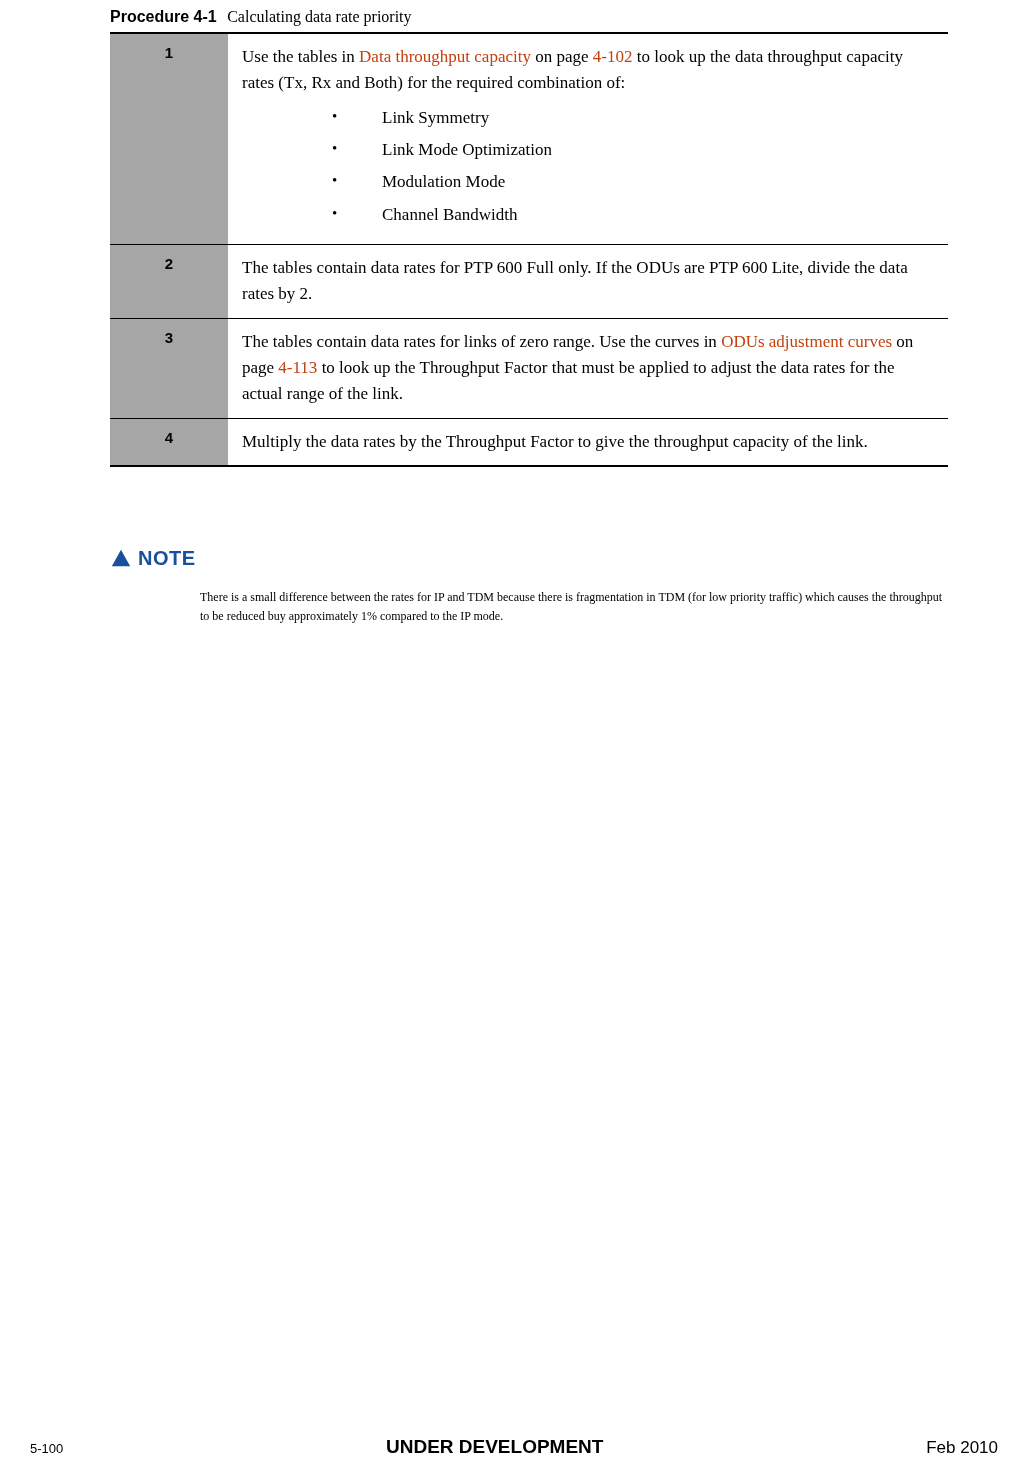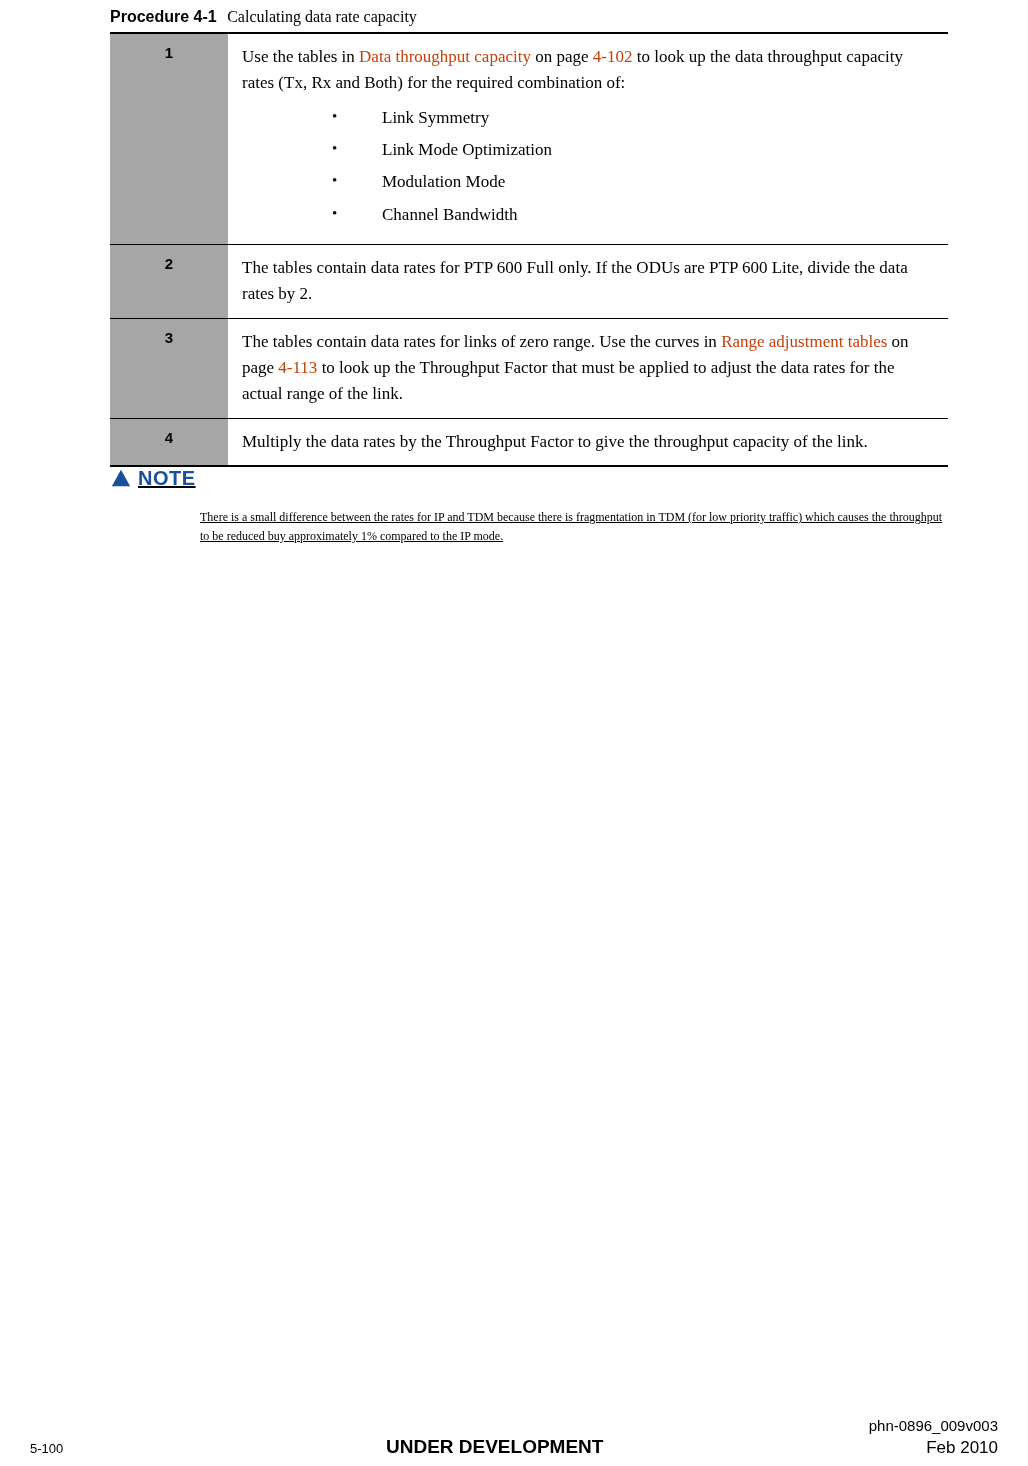--- a/index.html
+++ b/index.html
@@ -83,21 +83,21 @@
     content: "•";
     position: absolute;
     left: 0;
     top: 0;
     font-size: 15px;
   }
   .link {
     color: #c2410c;
   }
   .note-block {
-    text-decoration: underline;
+    margin-top: 80px;
   }
   .note-heading {
     display: flex;
     align-items: center;
     gap: 6px;
     color: #1a4f9c;
     font-family: Verdana, Arial, sans-serif;
     font-weight: bold;
     font-size: 20px;
     letter-spacing: 0.5px;
@@ -136,21 +136,21 @@
   .footer-date { font-size: 17px; }
 </style>
 </head>
 <body>
 
 <div class="page">
 
   <div class="content">
     <div class="procedure-label">
       <b>Procedure 4-1</b>
-      <span class="procedure-title-text">Calculating data rate capacity</span>
+      <span class="procedure-title-text">Calculating data rate priority</span>
     </div>
 
     <table class="procedure">
       <tbody>
           <tr>
         <td class="step-num">1</td>
         <td class="step-content">
           <span>Use the tables in </span><span class="link">Data throughput capacity</span><span> on page </span><span class="link">4-102</span><span> to look up the data throughput capacity rates (Tx, Rx and Both) for the required combination of:</span>
           <ul class="bullets">
             <li>Link Symmetry</li>
@@ -160,21 +160,21 @@
           </ul>
         </td>
       </tr>
       <tr>
         <td class="step-num">2</td>
         <td class="step-content">The tables contain data rates for PTP 600 Full only. If the ODUs are  PTP 600 Lite, divide the data rates by 2.</td>
       </tr>
       <tr>
         <td class="step-num">3</td>
         <td class="step-content">
-          <span>The tables contain data rates for links of zero range. Use the curves in </span><span class="link">Range adjustment tables</span><span> on page </span><span class="link">4-113</span><span> to look up the Throughput Factor that must be applied to adjust the data rates for the actual range of the link.</span>
+          <span>The tables contain data rates for links of zero range. Use the curves in </span><span class="link">ODUs adjustment curves</span><span> on page </span><span class="link">4-113</span><span> to look up the Throughput Factor that must be applied to adjust the data rates for the actual range of the link.</span>
         </td>
       </tr>
       <tr>
         <td class="step-num">4</td>
         <td class="step-content">Multiply the data rates by the Throughput Factor to give the throughput capacity of the link.</td>
       </tr>
     </tbody>
       </table>
 
     <div class="note-block">
@@ -182,20 +182,19 @@
         <svg class="note-icon" viewBox="0 0 24 24">
             <path d="M12 2 L22 20 L2 20 Z M11 8 L13 8 L13 14 L11 14 Z M11 16 L13 16 L13 18 L11 18 Z"></path>
           </svg>
         <span>NOTE</span>
       </div>
       <div class="note-body">There is a small difference between the rates for IP and TDM because there is fragmentation in TDM (for low priority traffic) which causes the throughput to be reduced buy approximately 1% compared to the IP mode.</div>
     </div>
   </div>
 
   <div class="footer">
-    <div class="footer-docid">phn-0896_009v003</div>
     <div class="footer-row">
       <span class="footer-page">5-100</span>
       <span class="footer-status">UNDER DEVELOPMENT</span>
       <span class="footer-date">Feb 2010</span>
     </div>
   </div>
 </div>
 
 </body></html>

